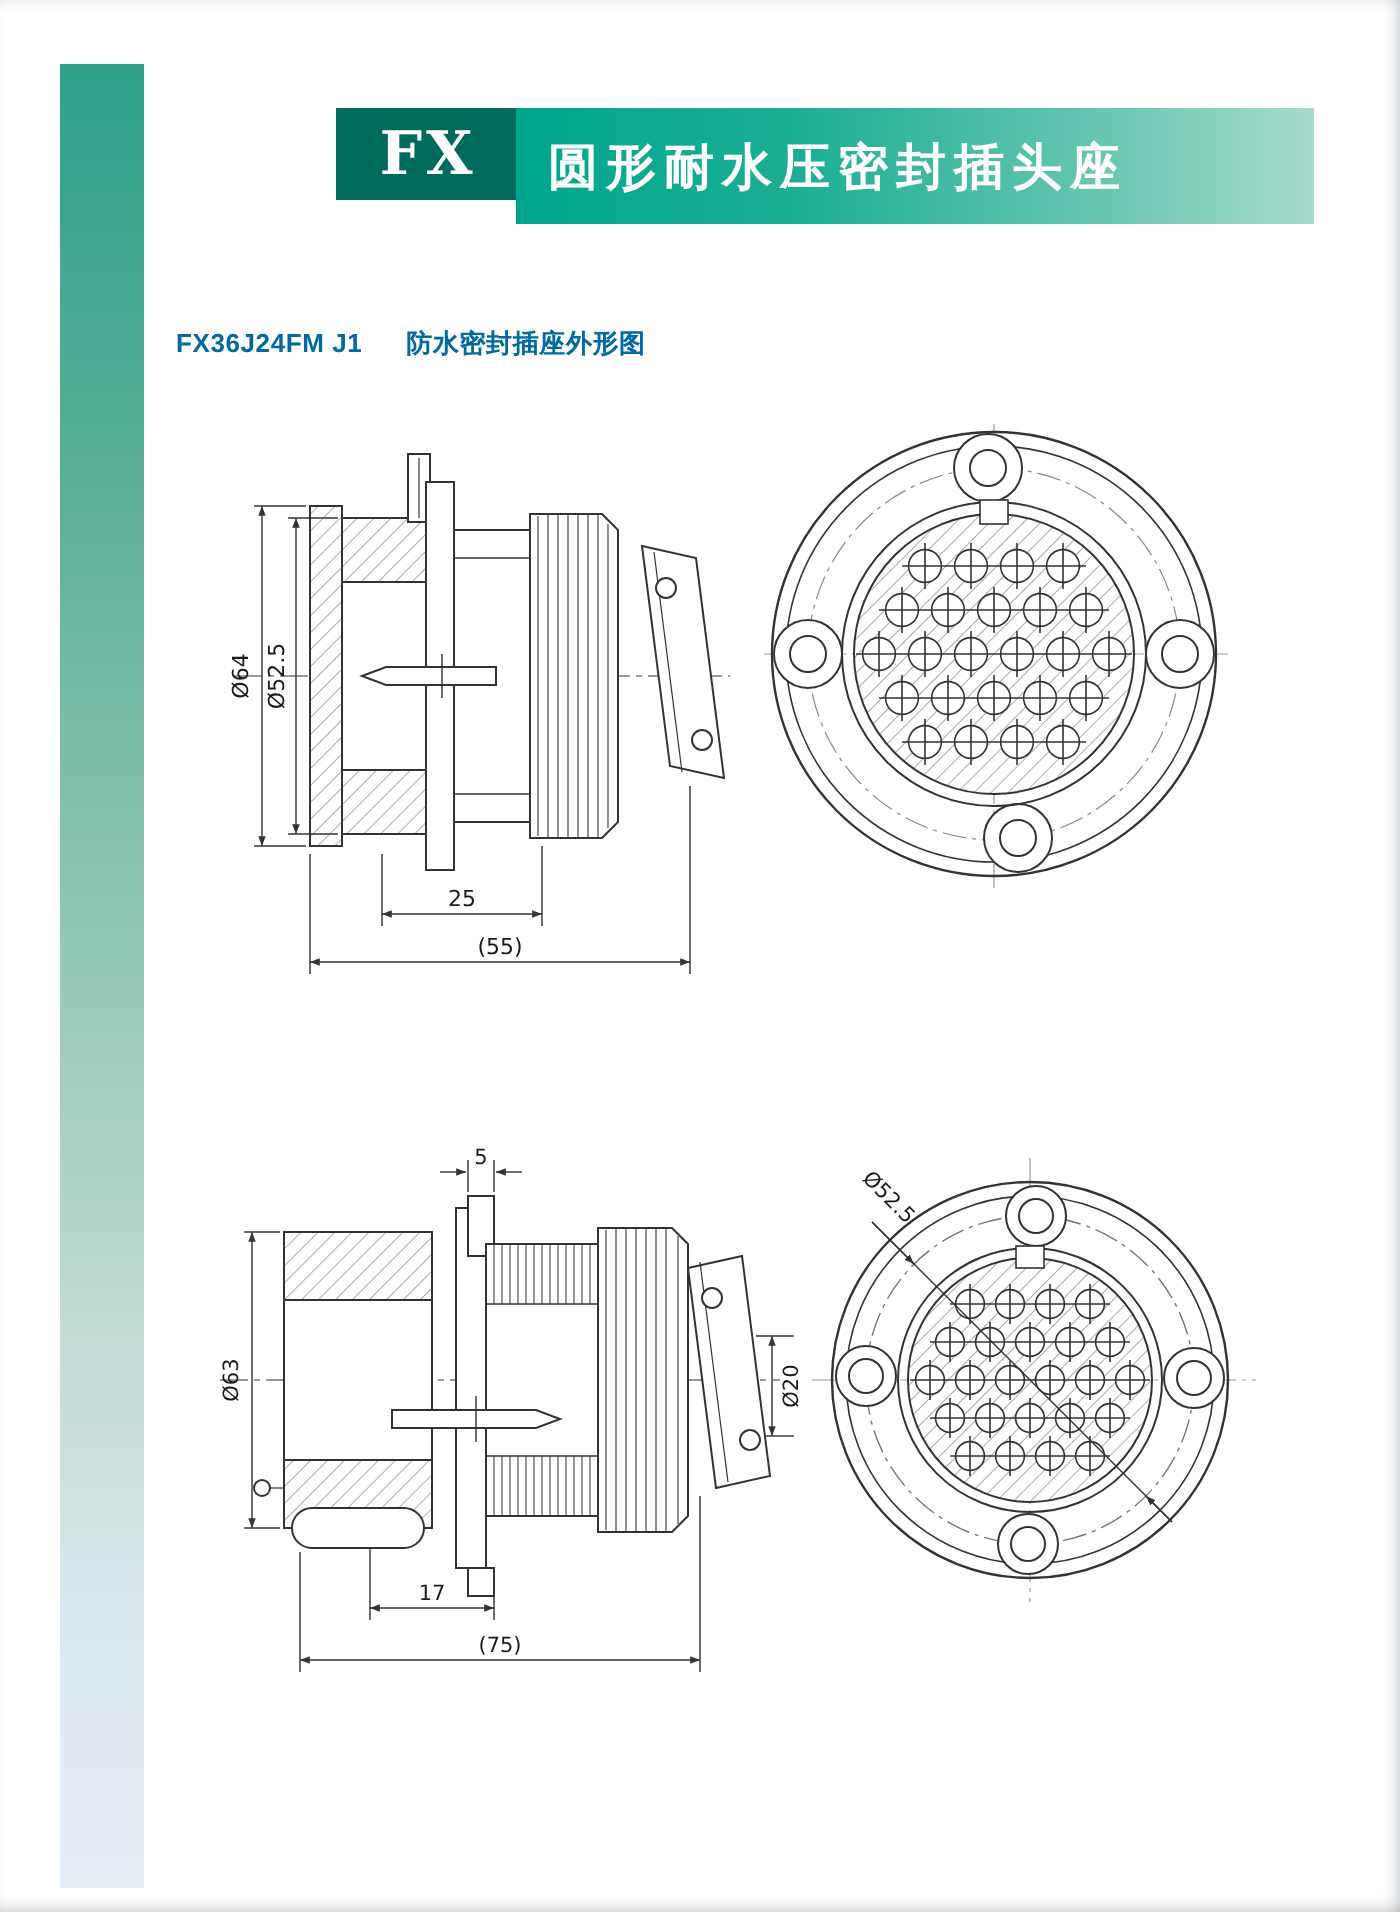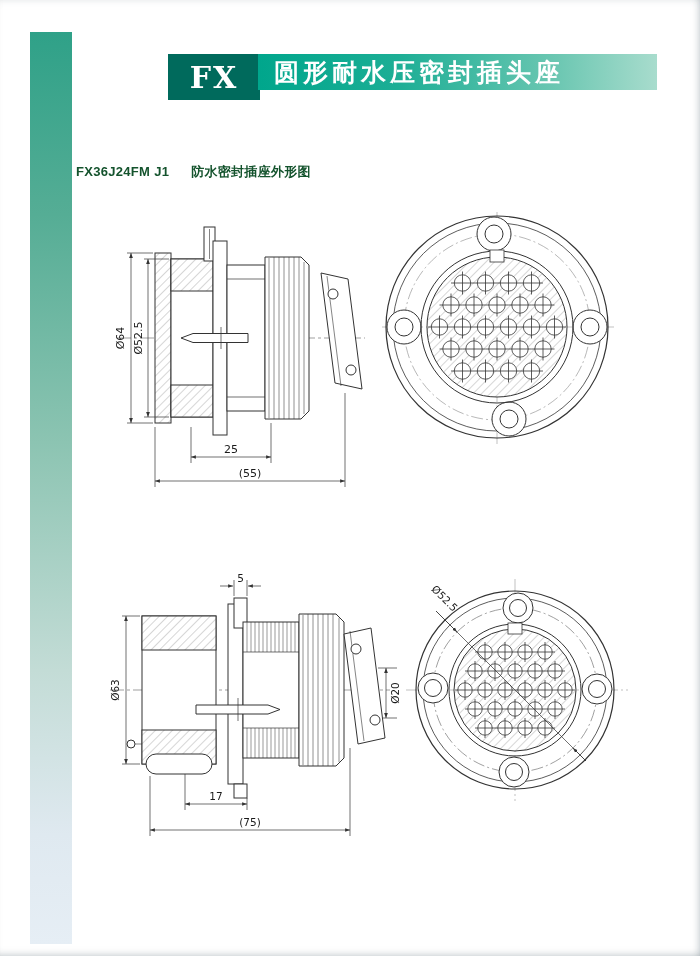--- a/index.html
+++ b/index.html
@@ -15,30 +15,30 @@
     background:linear-gradient(180deg,#2fa188 0%,#55ad95 20%,#8cc4b2 45%,#c3dcd6 70%,#dfe9f0 88%,#e6eef5 100%);
   }
   .logo-box{
     position:absolute;left:168px;top:54px;width:92px;height:46px;
     background:#006a5c;color:#ffffff;
     font-family:"DejaVu Serif","Liberation Serif",serif;
     font-weight:bold;font-size:30px;letter-spacing:2px;
     display:flex;align-items:center;justify-content:center;
   }
   .title-bar{
-    position:absolute;left:258px;top:54px;width:399px;height:36px;
+    position:absolute;left:258px;top:54px;width:399px;height:58px;
     background:linear-gradient(90deg,#00a68c 0%,#1cae95 35%,#6cc7b2 75%,#a8dccd 100%);
     display:flex;align-items:center;
   }
   .title-bar .title{
     color:#ffffff;font-weight:bold;font-size:25px;letter-spacing:4px;padding-left:16px;
     font-family:"Liberation Sans",sans-serif;
   }
   .fig-title{
-    position:absolute;left:76px;margin:0;font-size:13px;font-weight:bold;color:#14532d;
+    position:absolute;left:88px;margin:0;font-size:13px;font-weight:bold;color:#0369a1;
     letter-spacing:.3px;
   }
   .fig-title .model{margin-right:18px;}
   .fig-title--j1{top:163px;}
   .fig-title--j2{top:519px;}
   svg{position:absolute;}
   svg text{font-family:"DejaVu Sans",sans-serif;fill:#1a1a1a;}
 </style>
 </head>
 <body>

